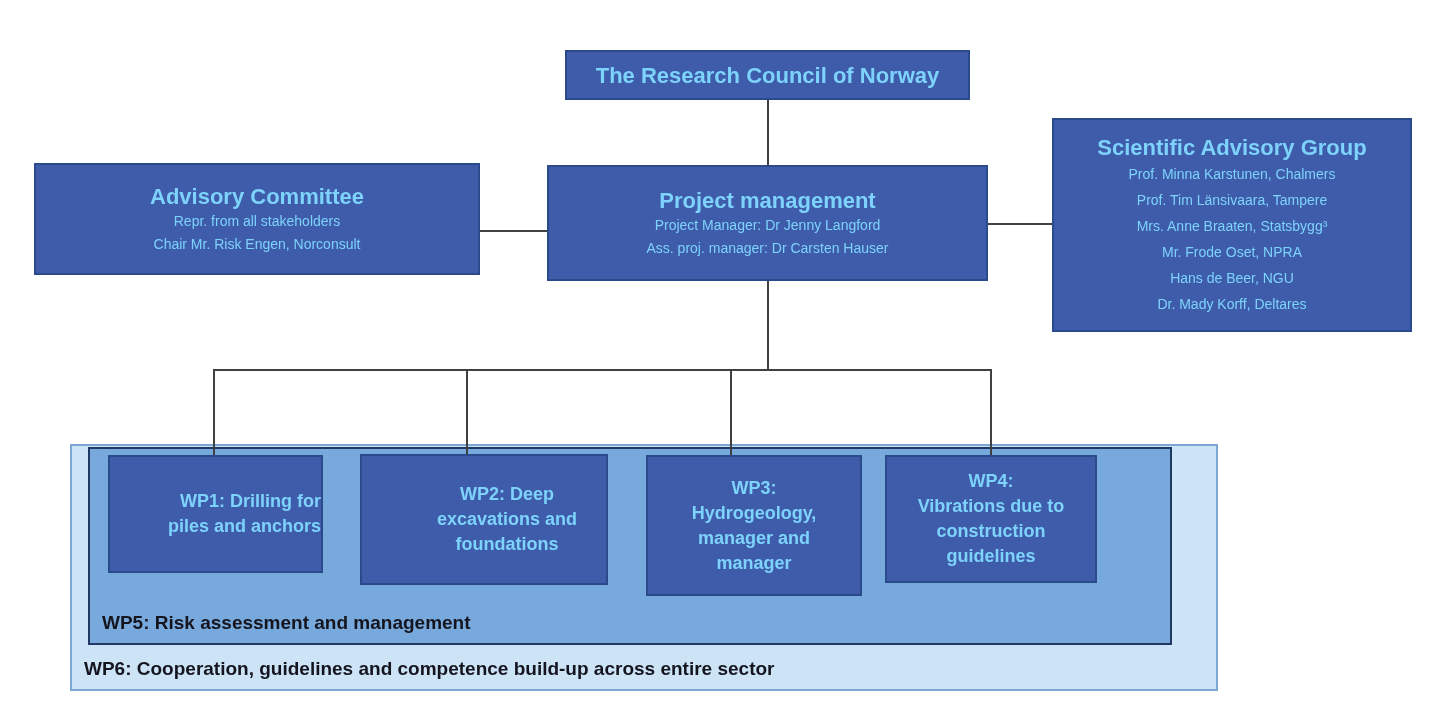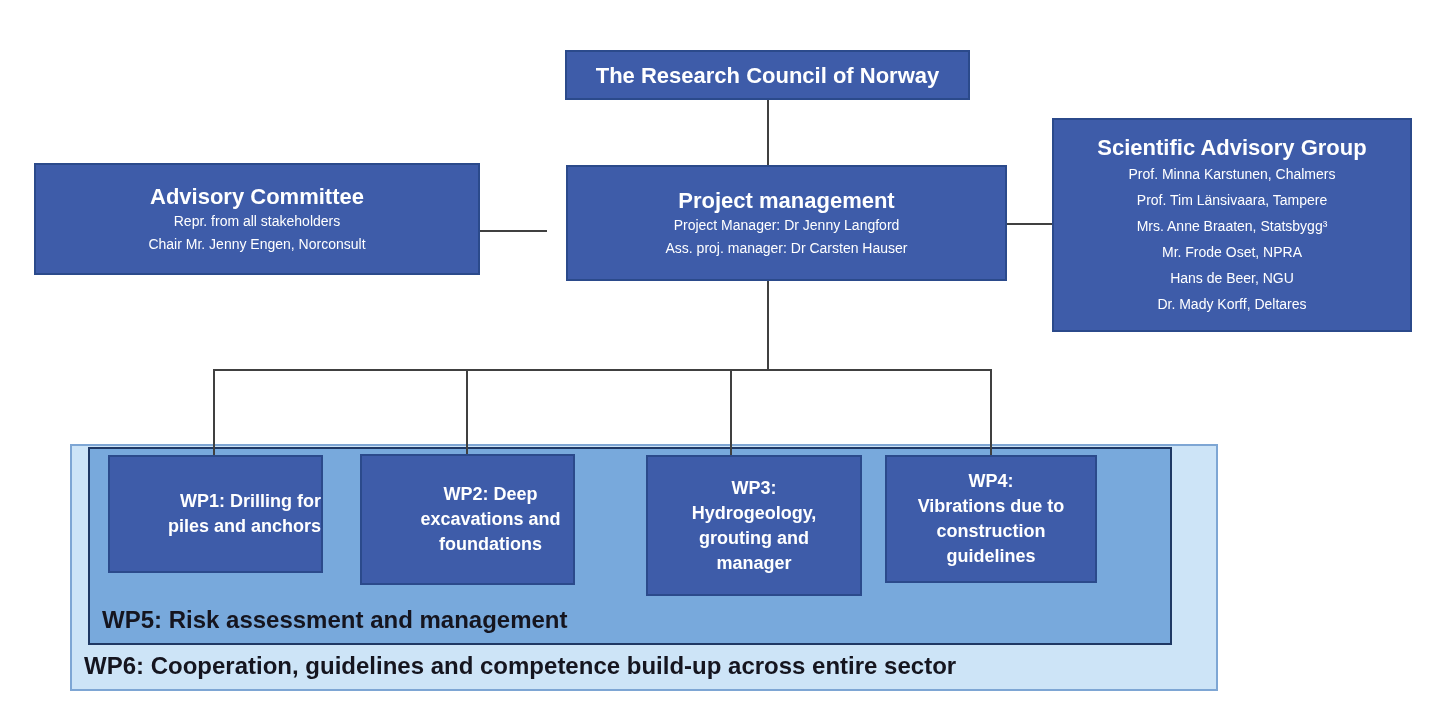--- a/index.html
+++ b/index.html
@@ -10,21 +10,21 @@
     background: #ffffff;
     font-family: "Liberation Sans", sans-serif;
     overflow: hidden;
   }
   
   .node {
     position: absolute;
     box-sizing: border-box;
     background: #3e5ca9;
     border: 2px solid #2b4a8b;
-    color: #ffffff;
+    color: #7dd3fc;
     text-align: center;
     display: flex;
     flex-direction: column;
     justify-content: center;
     z-index: 5;
   }
   .node-title {
     font-weight: bold;
     font-size: 22px;
     line-height: 27px;
@@ -52,21 +52,21 @@
     box-sizing: border-box;
     background: #78a9dc;
     border: 2px solid #1f3864;
     z-index: 2;
   }
   .band-label {
     position: absolute;
     left: 12px;
     bottom: 9px;
     font-weight: bold;
-    font-size: 24px;
+    font-size: 19px;
     color: #15151f;
     white-space: nowrap;
   }
   
   .line {
     position: absolute;
     background: #404040;
     z-index: 4;
   }
 </style>
@@ -85,24 +85,24 @@
   <div class="line" style="left:730px; top:369px; width:2px; height:86px;"></div>
   <div class="line" style="left:990px; top:369px; width:2px; height:86px;"></div>
 
   <div class="node" style="left:565px; top:50px; width:405px; height:50px;">
     <div class="node-title">The Research Council of Norway</div>
   </div>
 
   <div class="node" style="left:34px; top:163px; width:446px; height:112px;">
     <div class="node-title">Advisory Committee</div>
     <div class="node-line">Repr. from all stakeholders</div>
-    <div class="node-line">Chair Mr. Jenny Engen, Norconsult</div>
+    <div class="node-line">Chair Mr. Risk Engen, Norconsult</div>
   </div>
 
-  <div class="node" style="left:566px; top:165px; width:441px; height:116px;">
+  <div class="node" style="left:547px; top:165px; width:441px; height:116px;">
     <div class="node-title">Project management</div>
     <div class="node-line">Project Manager: Dr Jenny Langford</div>
     <div class="node-line">Ass. proj. manager: Dr Carsten Hauser</div>
   </div>
 
   <div class="node sag" style="left:1052px; top:118px; width:360px; height:214px;">
     <div class="node-title">Scientific Advisory Group</div>
     <div class="node-line">Prof. Minna Karstunen, Chalmers</div>
     <div class="node-line">Prof. Tim Länsivaara, Tampere</div>
     <div class="node-line">Mrs. Anne Braaten, Statsbygg³</div>
@@ -117,30 +117,30 @@
 
   <div class="wp5-box" style="left:88px; top:447px; width:1084px; height:198px;">
     <div class="band-label">WP5: Risk assessment and management</div>
   </div>
 
   <div class="node wp" style="left:108px; top:455px; width:215px; height:118px;align-items:flex-end;">
     <div class="node-line">WP1: Drilling for</div>
     <div class="node-line">piles and anchors</div>
   </div>
 
-  <div class="node wp" style="left:360px; top:454px; width:215px; height:131px;padding-left:46px;">
+  <div class="node wp" style="left:360px; top:454px; width:248px; height:131px;padding-left:46px;">
     <div class="node-line">WP2: Deep</div>
     <div class="node-line">excavations and</div>
     <div class="node-line">foundations</div>
   </div>
 
   <div class="node wp" style="left:646px; top:455px; width:216px; height:141px;">
     <div class="node-line">WP3:</div>
     <div class="node-line">Hydrogeology,</div>
-    <div class="node-line">grouting and</div>
+    <div class="node-line">manager and</div>
     <div class="node-line">manager</div>
   </div>
 
   <div class="node wp" style="left:885px; top:455px; width:212px; height:128px;">
     <div class="node-line">WP4:</div>
     <div class="node-line">Vibrations due to</div>
     <div class="node-line">construction</div>
     <div class="node-line">guidelines</div>
   </div>
 

